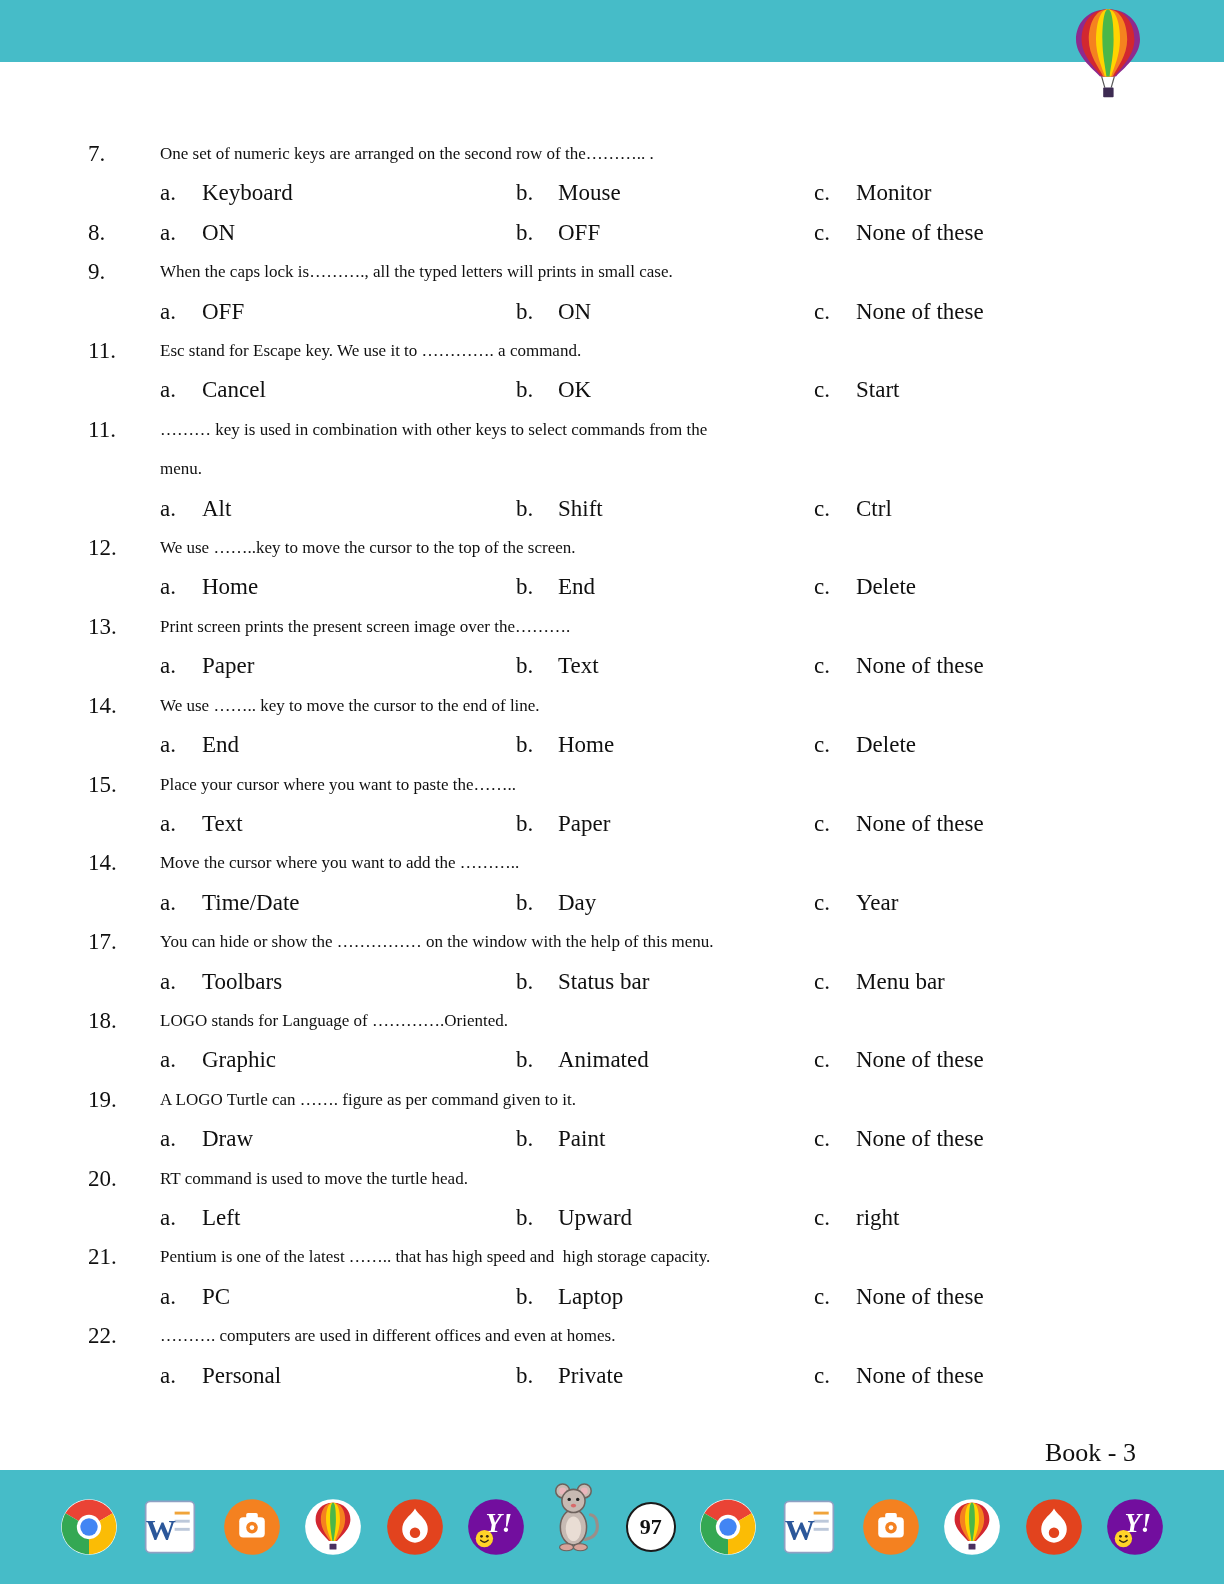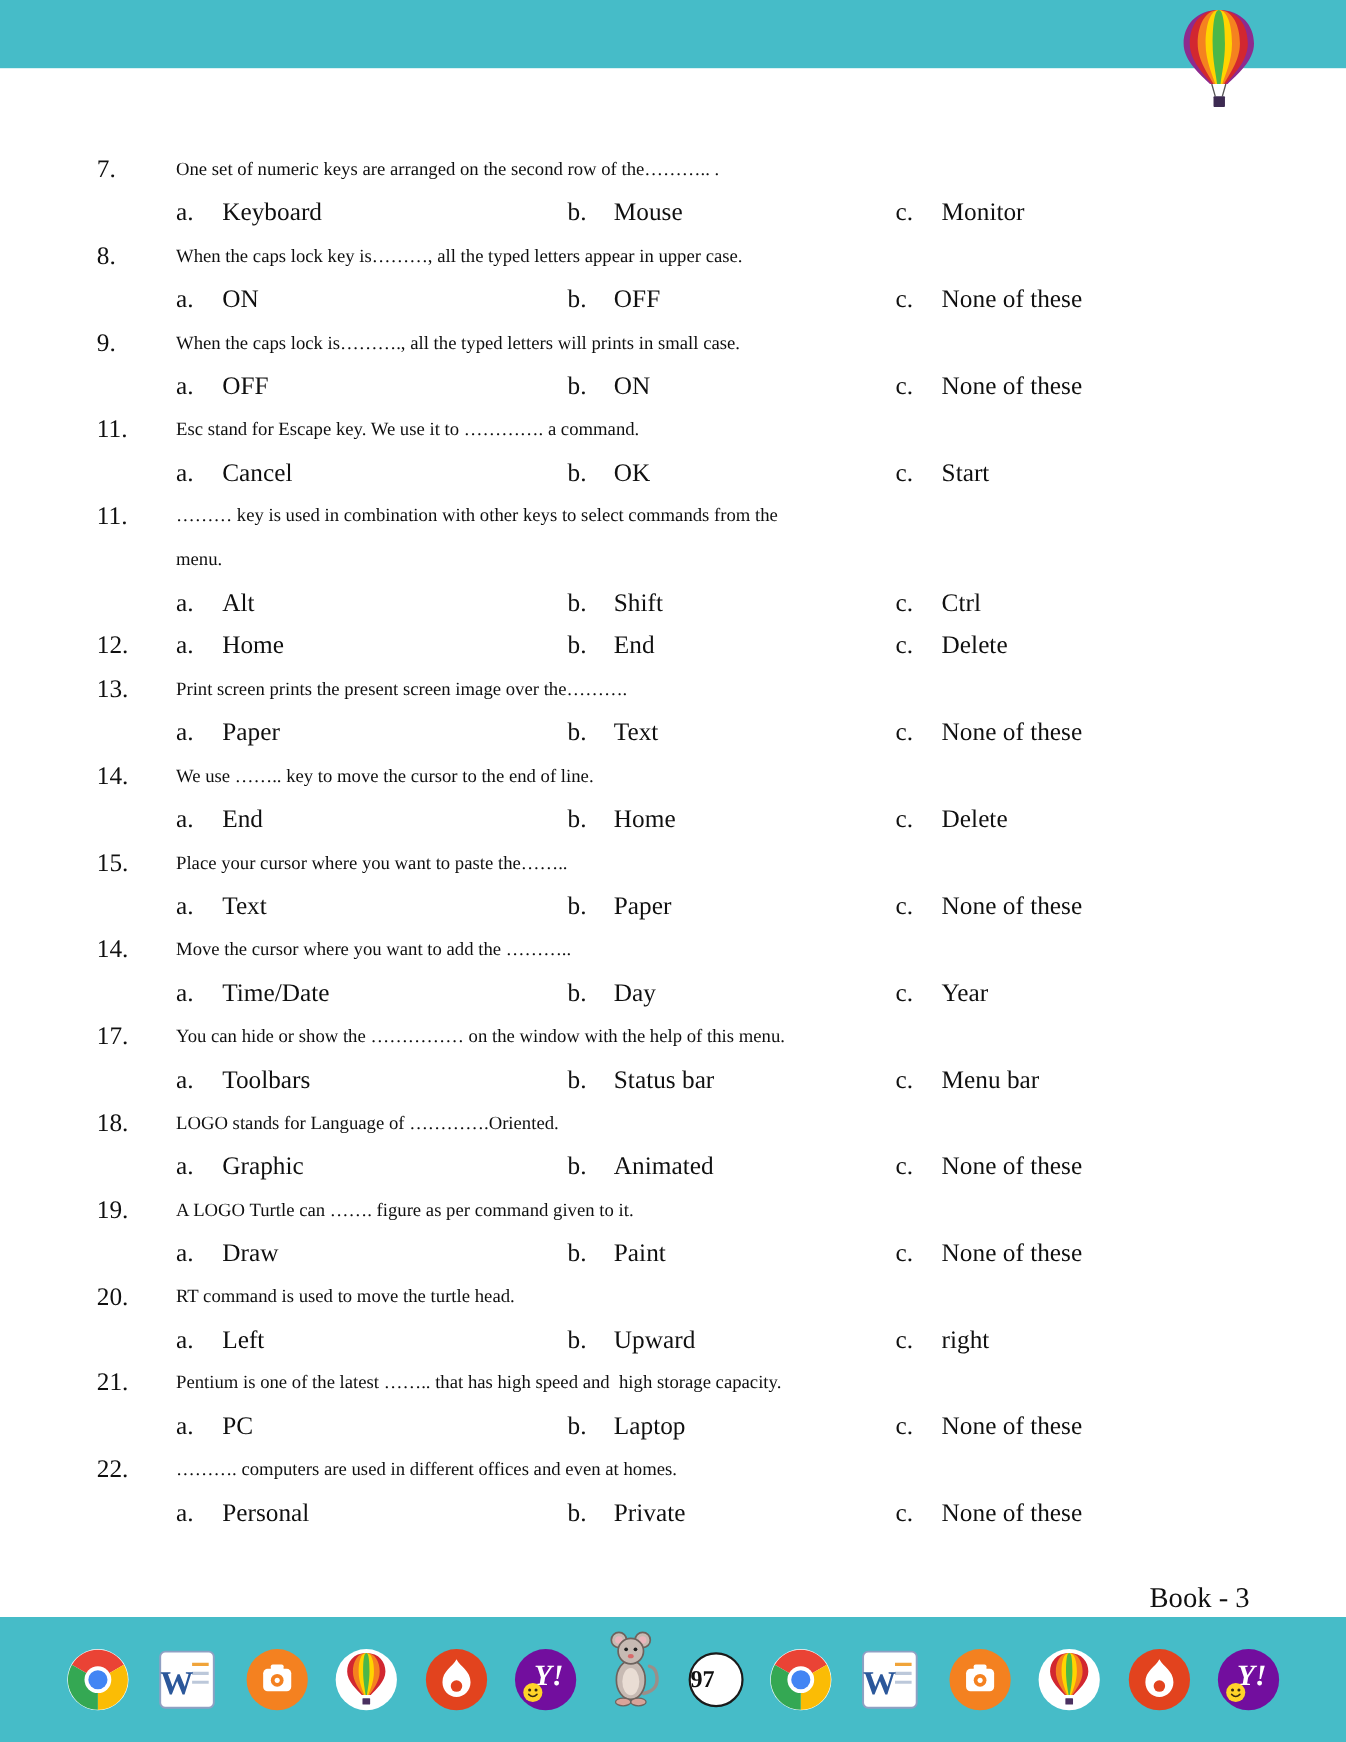--- a/index.html
+++ b/index.html
@@ -60,21 +60,21 @@
     display: flex; align-items: center; justify-content: space-between;
     height: 100%; padding: 0 60px; box-sizing: border-box;
   }
   .f-icon { width: 58px; height: 58px; display: block; flex: 0 0 auto; }
   .f-icon svg { width: 100%; height: 100%; display: block; }
   .mouse { width: 54px; height: 90px; display: block; margin-top: -22px; flex: 0 0 auto; }
   .mouse svg { width: 100%; height: 100%; display: block; }
   .page-circle {
     width: 46px; height: 46px; border-radius: 50%;
     background: #ffffff; border: 2px solid #1a1a1a;
-    display: flex; align-items: center; 
+    display: flex; align-items: center; justify-content: center;
     font-size: 22px; font-weight: bold; flex: 0 0 auto;
   }
 </style>
 </head>
 <body>
 
 <div class="page">
 
   <div class="top-bar"></div>
 
@@ -108,21 +108,20 @@
             <div class="q-opt">
               <span class="opt-letter">c.</span>
               <span class="opt-text">Monitor</span>
             </div>
           </div>
         </div>
       </div>
       <div class="q-row">
         <div class="q-num">8.</div>
         <div class="q-body">
-          <div class="q-text">When the caps lock key is………, all the typed letters appear in upper case.</div>
           <div class="q-opts">
             <div class="q-opt">
               <span class="opt-letter">a.</span>
               <span class="opt-text">ON</span>
             </div>
             <div class="q-opt">
               <span class="opt-letter">b.</span>
               <span class="opt-text">OFF</span>
             </div>
             <div class="q-opt">
@@ -189,20 +188,21 @@
             <div class="q-opt">
               <span class="opt-letter">c.</span>
               <span class="opt-text">Ctrl</span>
             </div>
           </div>
         </div>
       </div>
       <div class="q-row">
         <div class="q-num">12.</div>
         <div class="q-body">
+          <div class="q-text">We use ……..key to move the cursor to the top of the screen.</div>
           <div class="q-opts">
             <div class="q-opt">
               <span class="opt-letter">a.</span>
               <span class="opt-text">Home</span>
             </div>
             <div class="q-opt">
               <span class="opt-letter">b.</span>
               <span class="opt-text">End</span>
             </div>
             <div class="q-opt">

